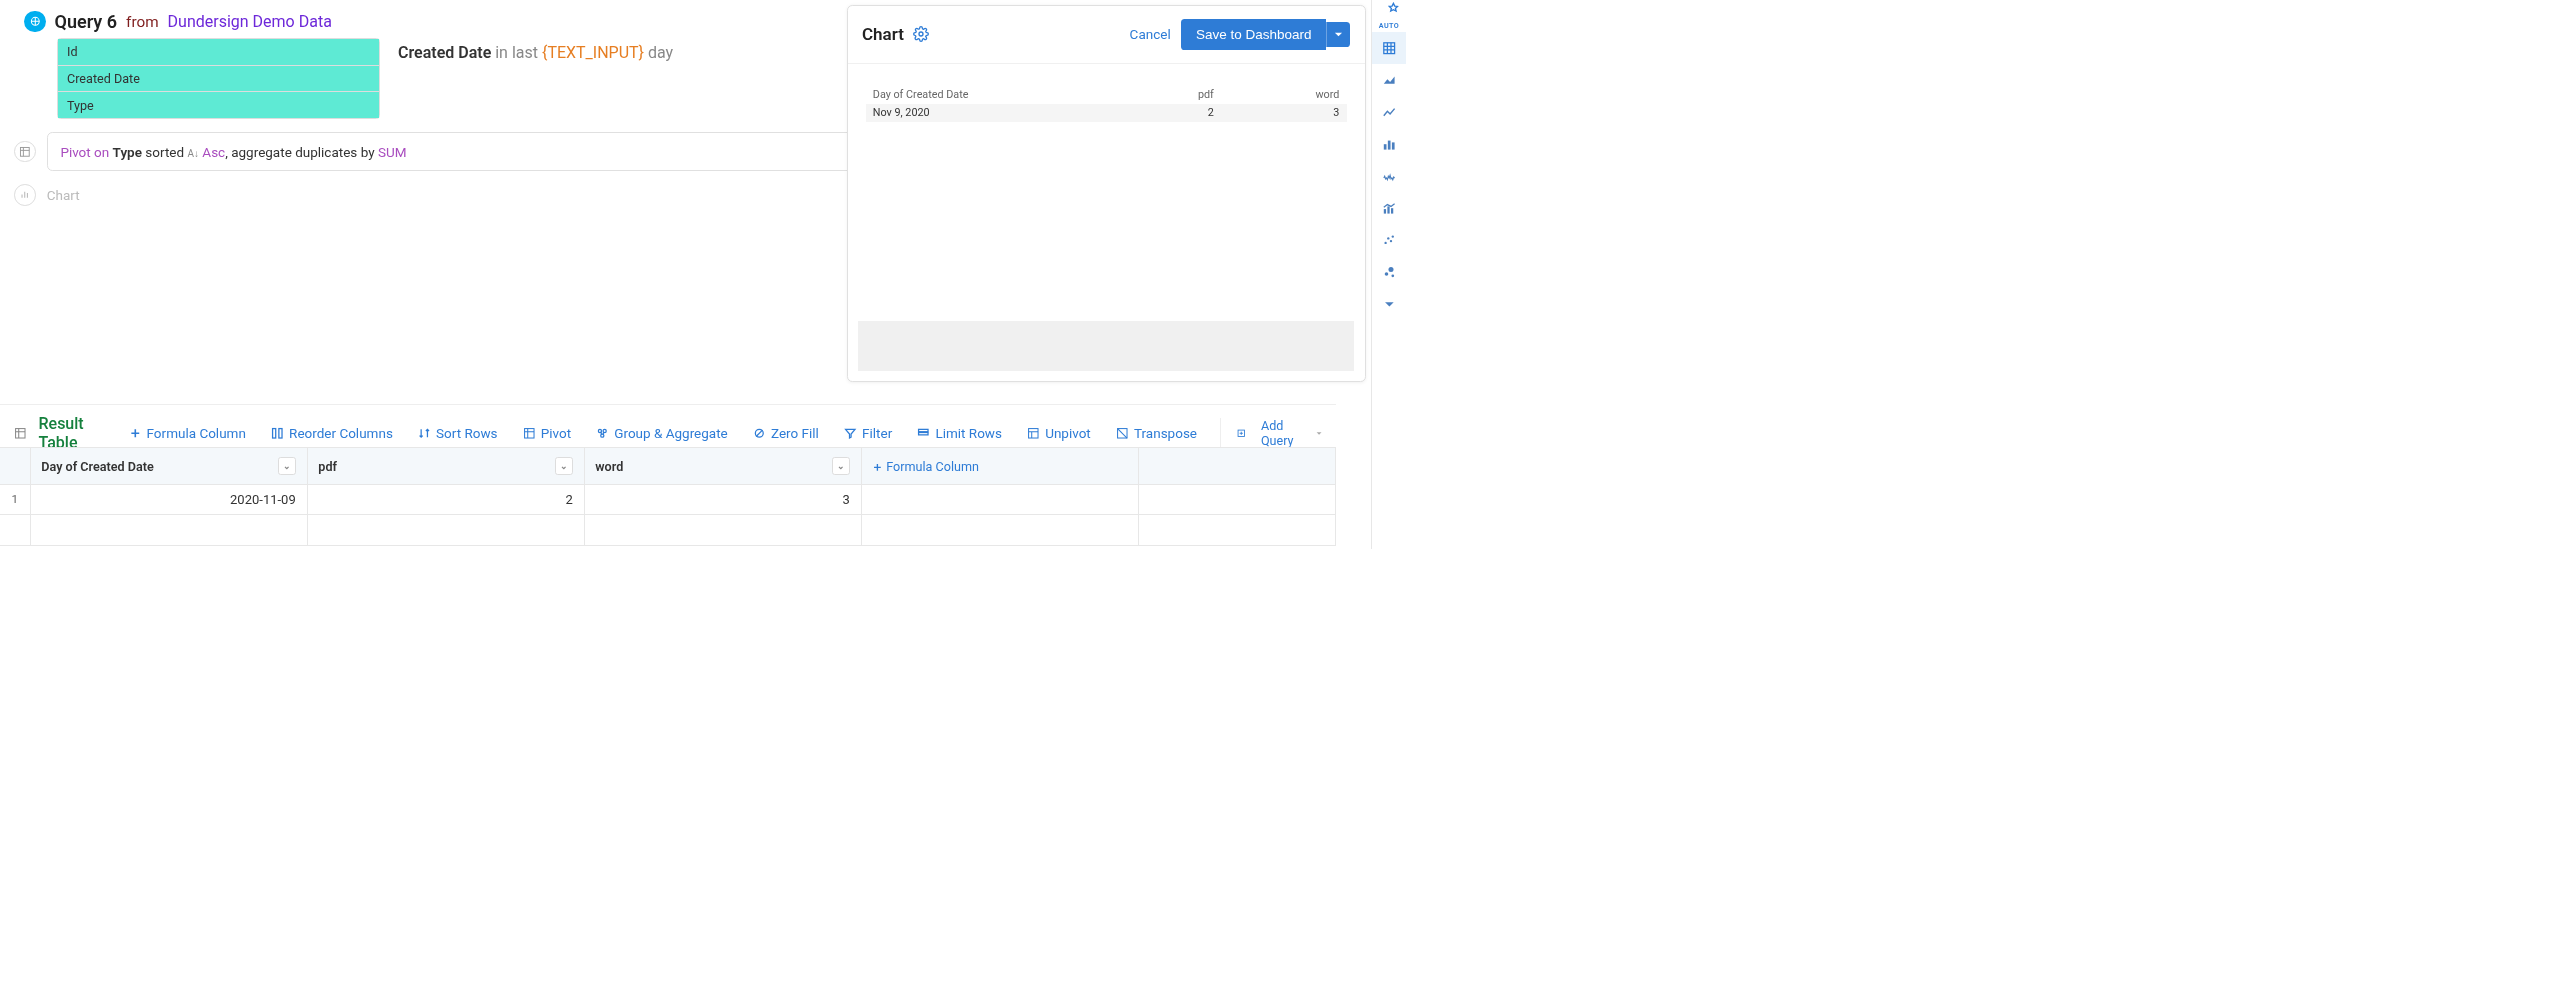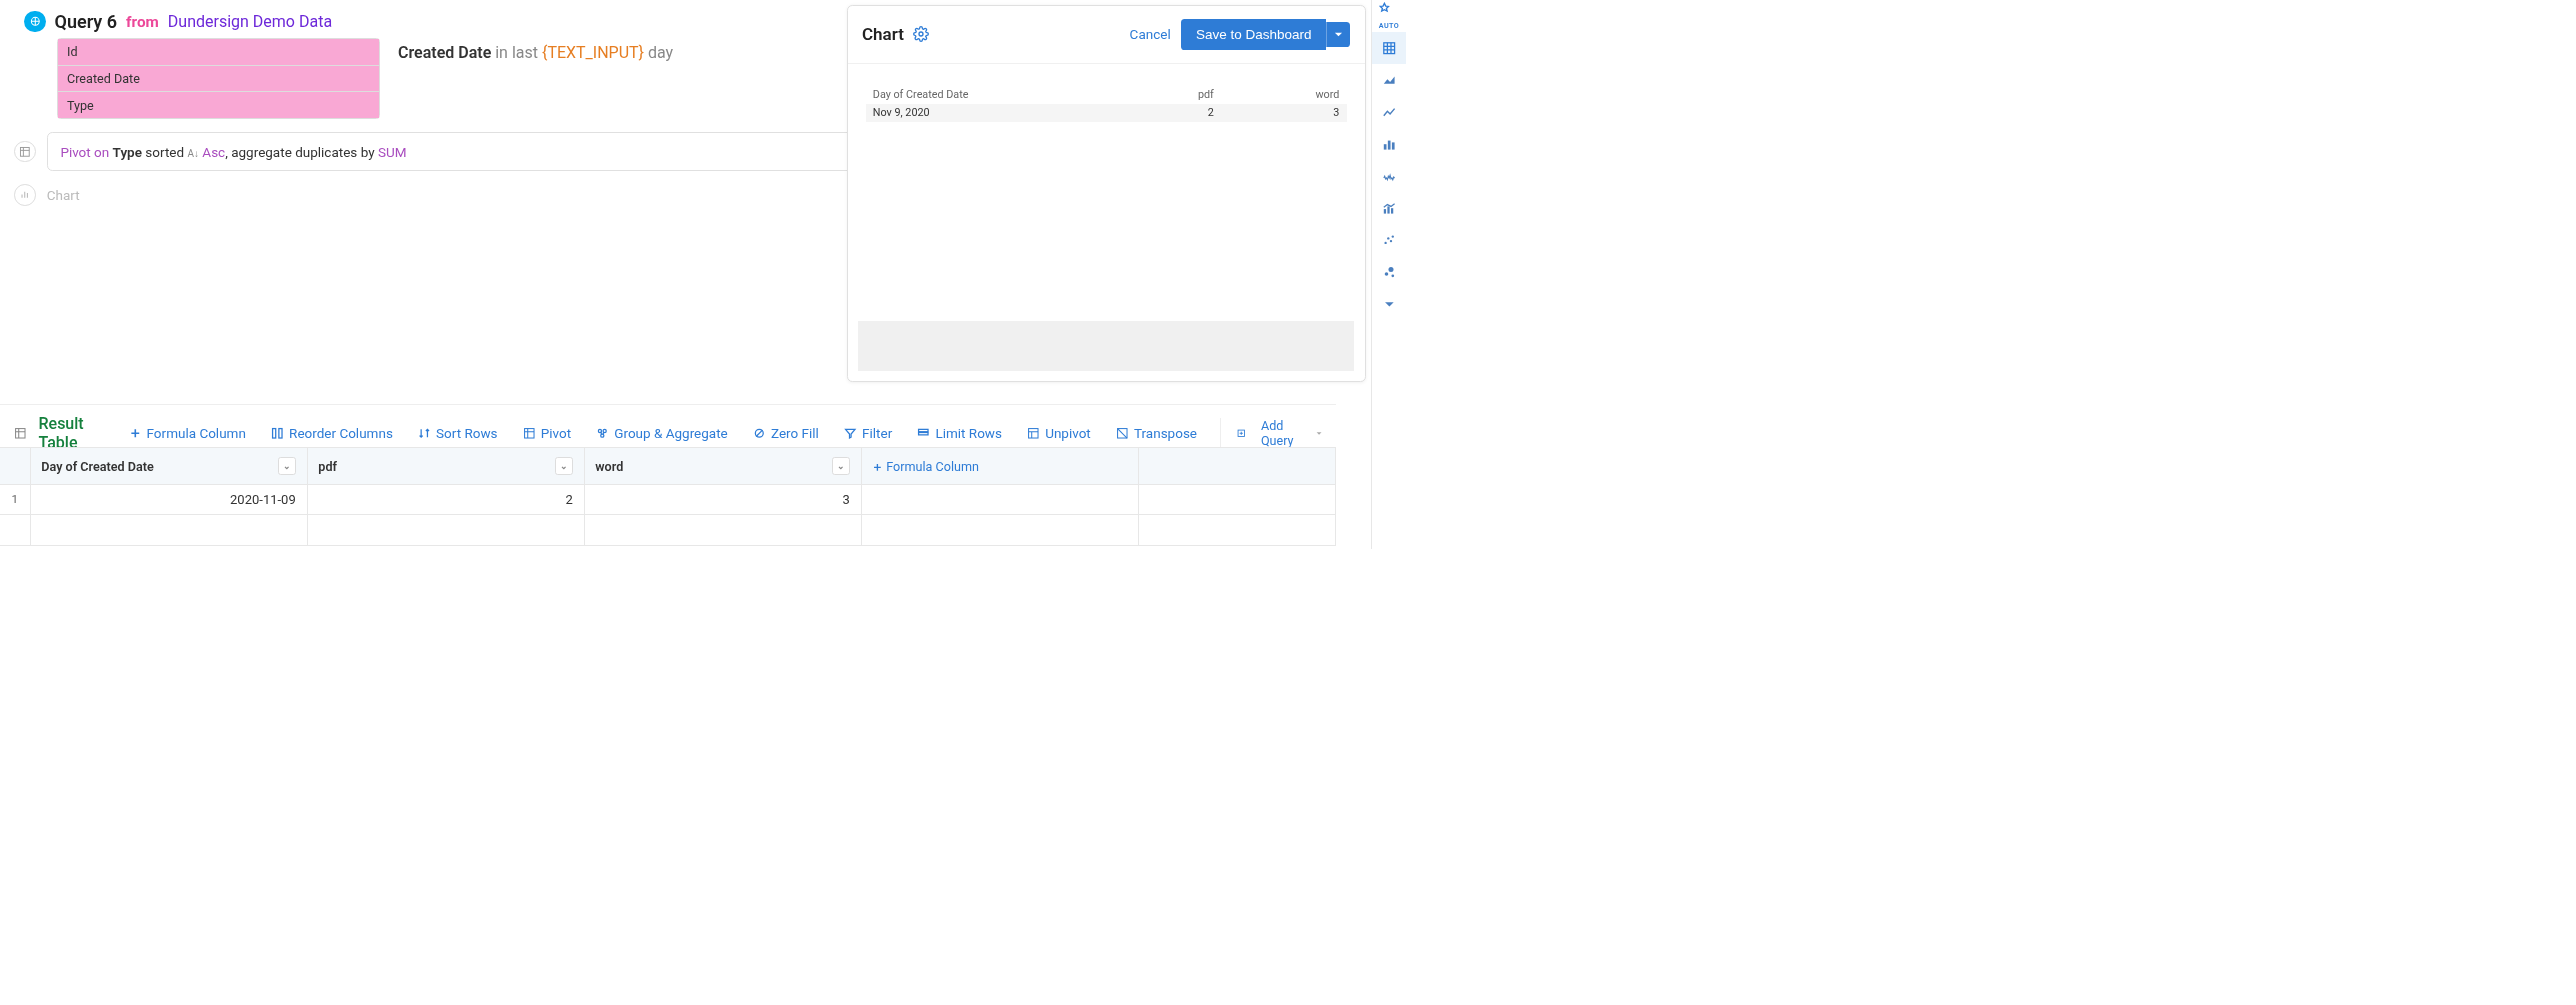--- a/index.html
+++ b/index.html
@@ -5,27 +5,27 @@
 * { box-sizing: border-box; margin: 0; padding: 0; }
 body { font-family: -apple-system, BlinkMacSystemFont, "Segoe UI", Roboto, sans-serif; font-size: 12.6px; color: #333; background: #fff; width: 1406px; height: 549px; position: relative; overflow: hidden; }
 
 .main-area { position: absolute; left: 0; top: 0; right: 35px; bottom: 0; }
 
 
 .query-header { display: flex; align-items: center; gap: 9px; padding: 10.8px 0 0 24px; }
 .query-icon { width: 21.6px; height: 21.6px; background: #00aeef; border-radius: 50%; display: flex; align-items: center; justify-content: center; }
 .query-icon svg { width: 12.6px; height: 12.6px; }
 .query-title { font-size: 18px; font-weight: 600; color: #222; }
-.query-from { font-size: 15.3px; color: #ec4899; font-weight: 700; }
+.query-from { font-size: 15.3px; color: #7f1d1d; font-weight: 400; }
 .query-source { color: #6d28d9; font-size: 16px; }
 
 
 .cols-row { display: flex; align-items: flex-start; gap: 18px; padding: 5.4px 0 0 57px; }
 .cols-table { border: 0.9px solid #ddd; border-radius: 3.6px; width: 323px; }
-.cols-table .cell { padding: 5.4px 9px; border-bottom: 0.9px solid #ddd; background: #f9a8d4; font-size: 12.6px; }
+.cols-table .cell { padding: 5.4px 9px; border-bottom: 0.9px solid #ddd; background: #5eead4; font-size: 12.6px; }
 .cols-table .cell:last-child { border-bottom: none; }
 .filter-text { padding-top: 5.4px; font-size: 16px; }
 .filter-text .strong { font-weight: 600; }
 .filter-text .muted { color: #888; }
 .filter-text .param { color: #e67e22; }
 
 
 .pivot-row { display: flex; align-items: center; gap: 10.8px; padding: 12.6px 0 0 14.4px; }
 .step-icon { width: 21.6px; height: 21.6px; border-radius: 50%; border: 0.9px solid #ddd; display: flex; align-items: center; justify-content: center; font-size: 10px; color: #888; background:#fff;}
 .pivot-box { border: 0.9px solid #e0e0e0; border-radius: 5.4px; padding: 10.8px 12.6px; width: 900px; font-size: 13.5px; background:#fff;}
@@ -314,21 +314,21 @@
       <div class="rt-col3"></div>
       <div class="rt-col4"></div>
       <div class="rt-col5"></div>
     </div>
   </div>
 
 </div>
 
 <div class="sidebar">
   <div class="sb-item">
-    <div style="display:flex;flex-direction:column;align-items:flex-start;gap:8px">
+    <div style="display:flex;flex-direction:column;align-items:flex-end;gap:8px">
       <svg width="10.8" height="10.8" viewBox="0 0 16 16" fill="none" stroke="#2e7cd6" stroke-width="2">
           <path d="M8 2l2 4 4 .5-3 3 1 4-4-2-4 2 1-4-3-3 4-.5z"></path>
         </svg>
       <span class="auto">AUTO</span>
     </div>
   </div>
   <div class="sb-item active">
     <svg width="14.4" height="14.4" viewBox="0 0 16 16" fill="none" stroke="#2e7cd6" stroke-width="1.4">
         <rect x="2" y="2" width="12" height="12"></rect>
         <path d="M2 6h12M2 10h12M6 2v12M10 2v12"></path>

